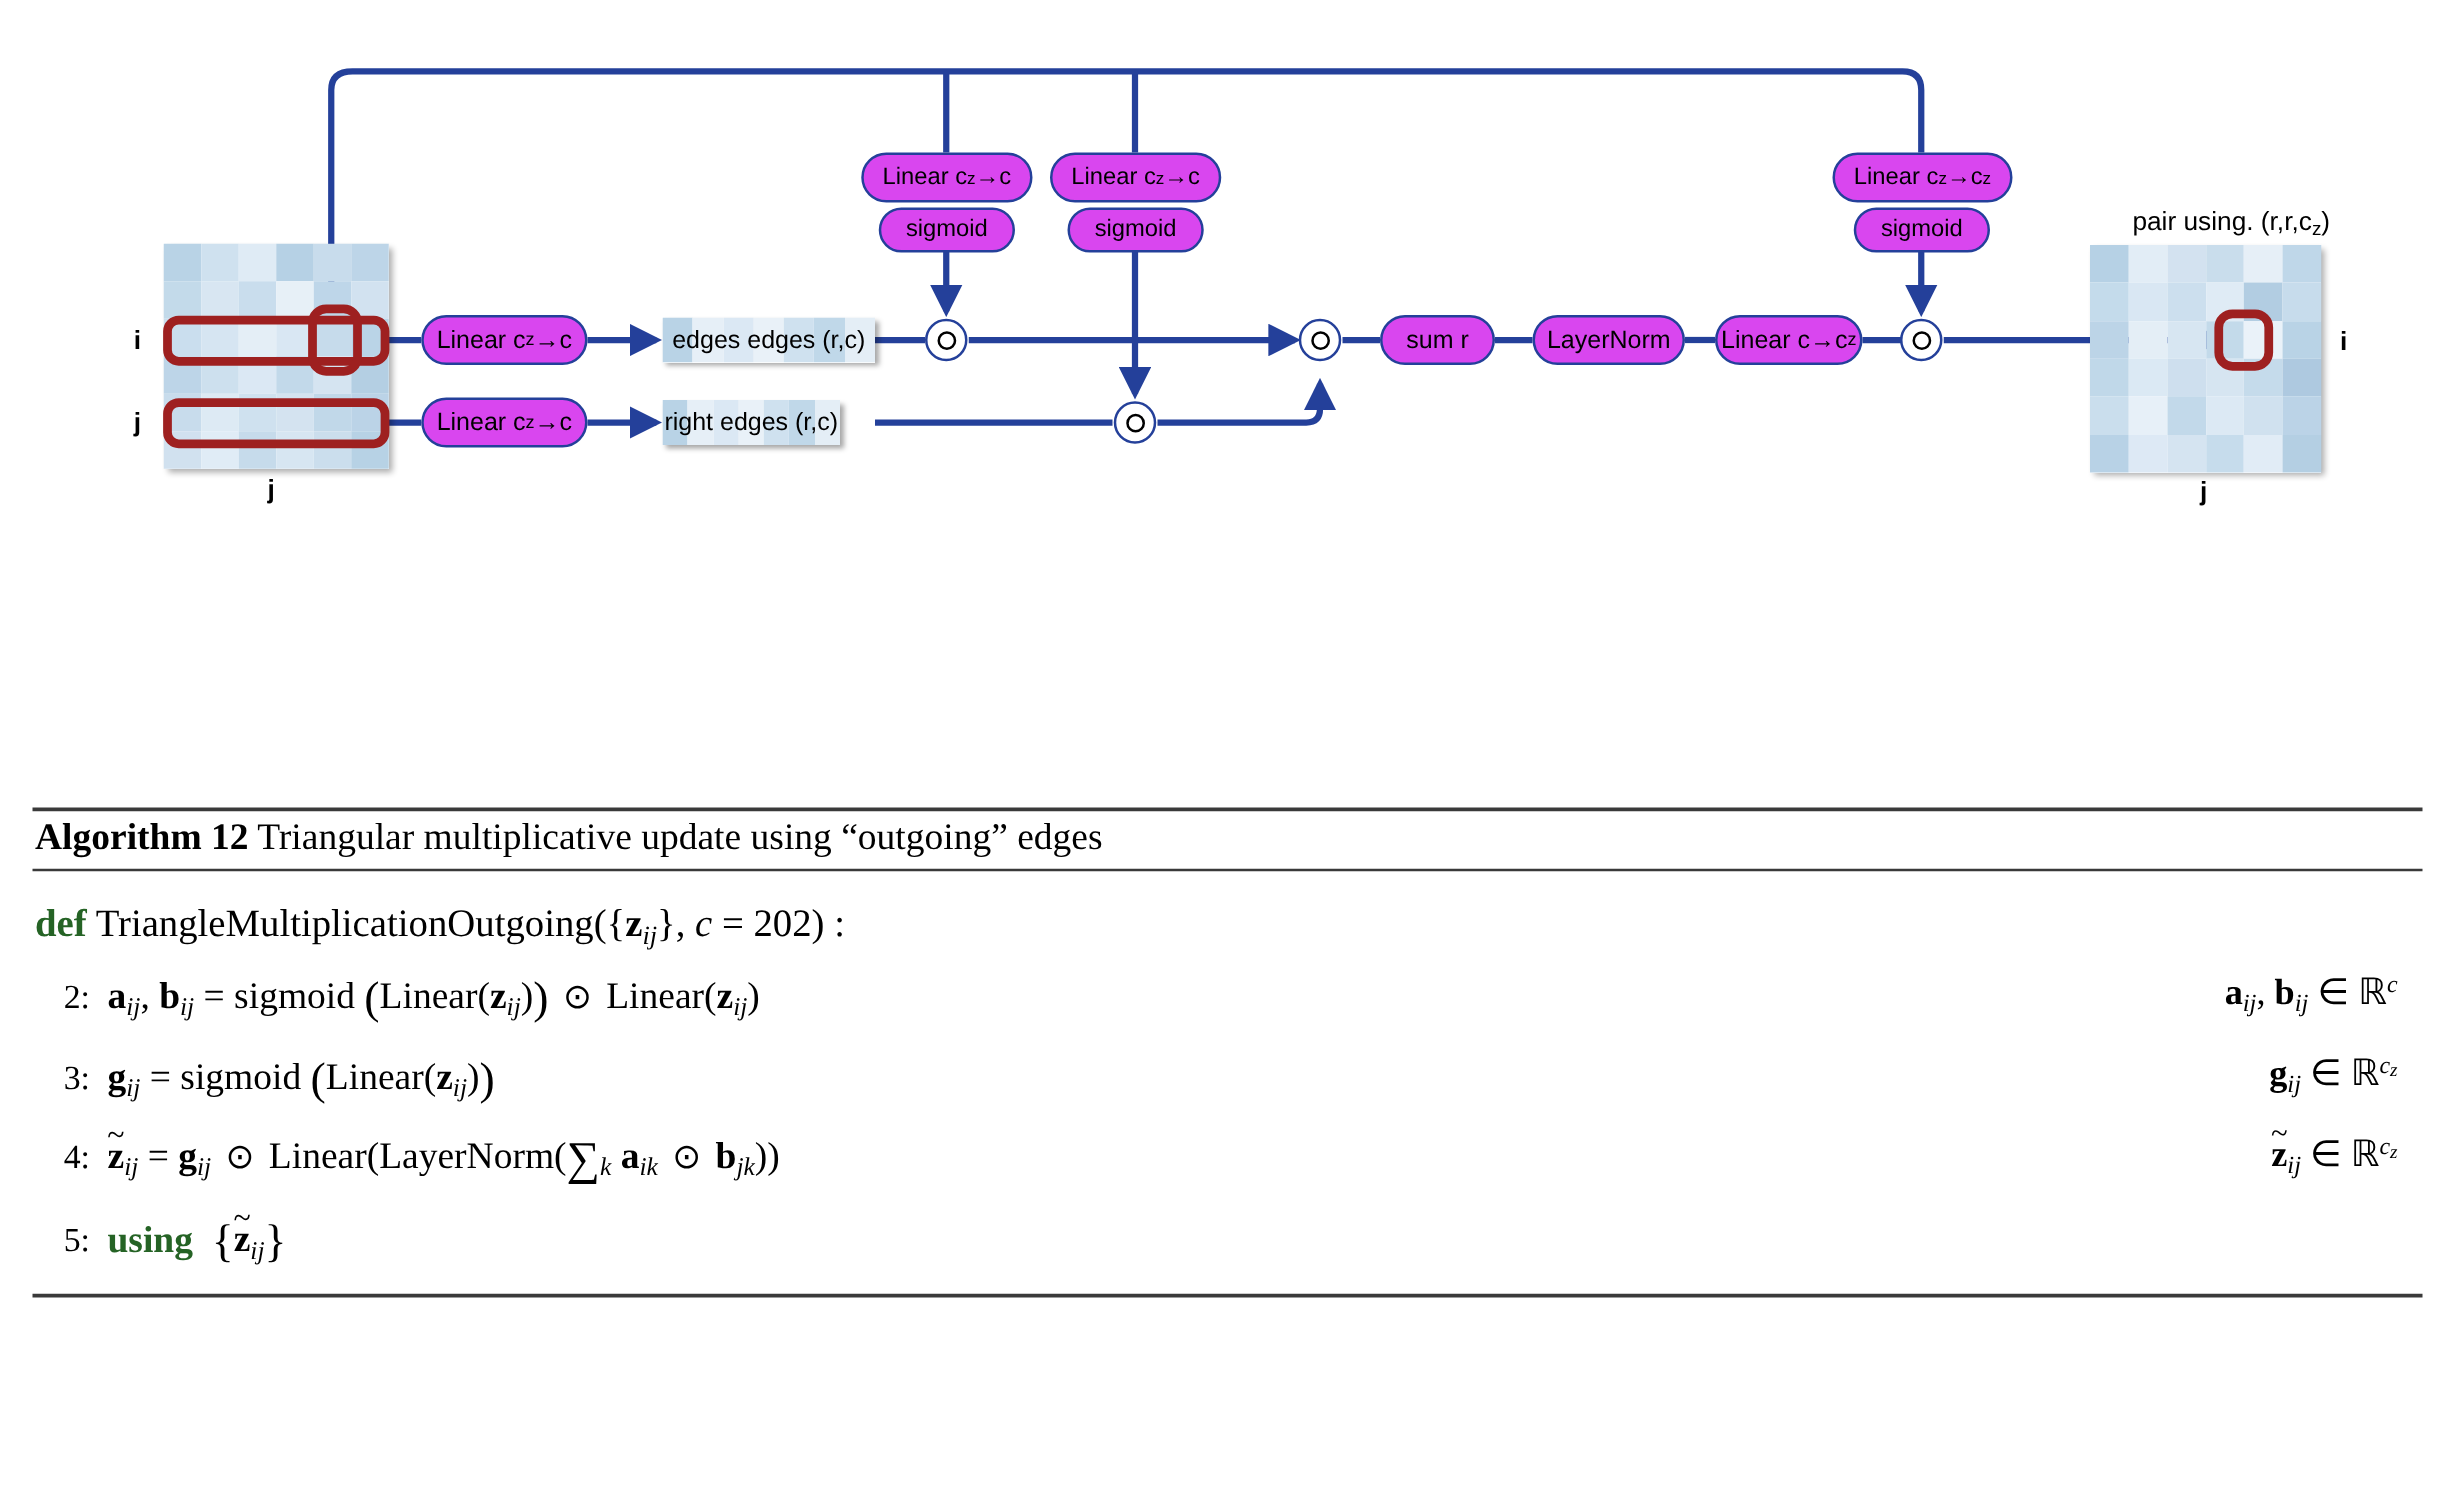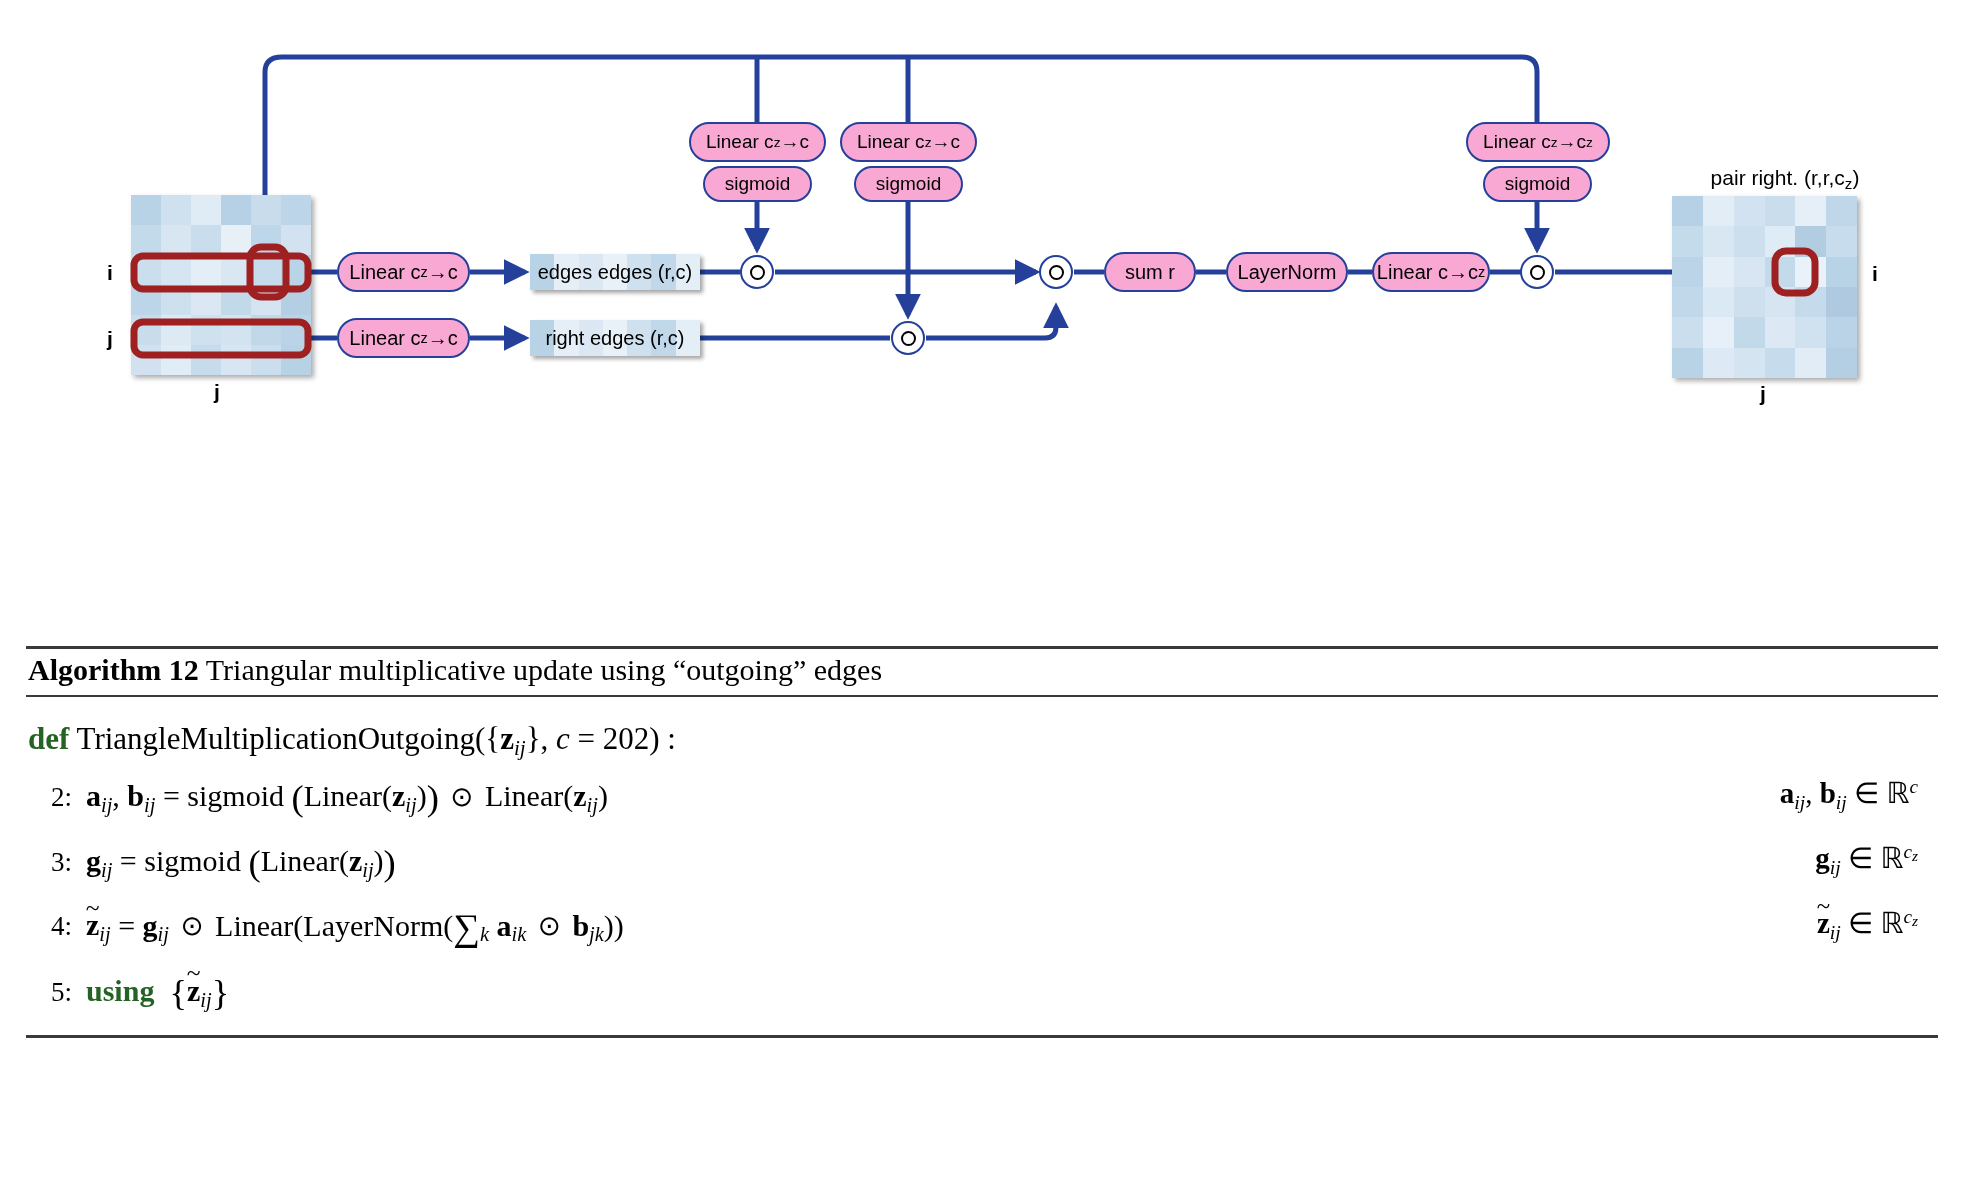--- a/index.html
+++ b/index.html
@@ -30,21 +30,21 @@
     width: 1966px;
     height: 420px;
   }
   #diagram svg { position:absolute; left:0; top:0; }
 
   
   .pill {
     position: absolute;
     border: 2.5px solid #24409a;
     border-radius: 999px;
-    background: #f9a8d4;
+    background: #d946ef;
     color: #000;
     font-size: 20px;
     display: flex;
     align-items: center;
     justify-content: center;
     white-space: nowrap;
     box-sizing: border-box;
   }
   .pill sub { font-size: 0.72em; vertical-align: -0.28em; }
 
@@ -313,21 +313,21 @@
           <i style="background: rgb(230, 239, 247);"></i>
           <i style="background: rgb(219, 232, 244);"></i>
           <i style="background: rgb(233, 241, 248);"></i>
           <i style="background: rgb(207, 225, 239);"></i>
           <i style="background: rgb(192, 216, 233);"></i>
           <i style="background: rgb(228, 238, 246);"></i>
         </div>
       <div class="cap">edges edges (r,c)</div>
     </div>
 
-    <div class="edgebox" id="right-edges-box" style="left:530px; top:320px; width:170px; height:36px;">
+    <div class="edgebox" id="right-edges-box" style="left:530px; top:320px; width:142px; height:36px;">
       <div class="cells">
           <i style="background: rgb(185, 211, 230);"></i>
           <i style="background: rgb(230, 239, 247);"></i>
           <i style="background: rgb(219, 232, 244);"></i>
           <i style="background: rgb(233, 241, 248);"></i>
           <i style="background: rgb(207, 225, 239);"></i>
           <i style="background: rgb(192, 216, 233);"></i>
           <i style="background: rgb(228, 238, 246);"></i>
         </div>
       <div class="cap">right edges (r,c)</div>
@@ -381,21 +381,21 @@
       <span>Linear c</span>
         <sub>z</sub>
         <span>→c</span>
         <sub>z</sub>
     </div>
     <div class="pill" style="left:1483px; top:166px; width:109px; height:36px; font-size:19px;">
       <span>sigmoid</span>
     </div>
 
     <div class="mat-title" style="left:1645px; top:166px; width:280px;">
-      <span>pair right. (r,r,c</span><sub>z</sub><span>)</span>
+      <span>pair using. (r,r,c</span><sub>z</sub><span>)</span>
     </div>
     <div id="output-matrix" class="matrix" style="left:1672px; top:196px; width:185px; height:182px;
                 grid-template-columns: repeat(6,1fr); grid-template-rows: repeat(6,1fr);">
         <i style="background: rgb(182, 209, 229);"></i>
         <i style="background: rgb(226, 237, 246);"></i>
         <i style="background: rgb(211, 226, 240);"></i>
         <i style="background: rgb(201, 221, 236);"></i>
         <i style="background: rgb(230, 239, 247);"></i>
         <i style="background: rgb(191, 215, 233);"></i>
         <i style="background: rgb(196, 219, 235);"></i>

